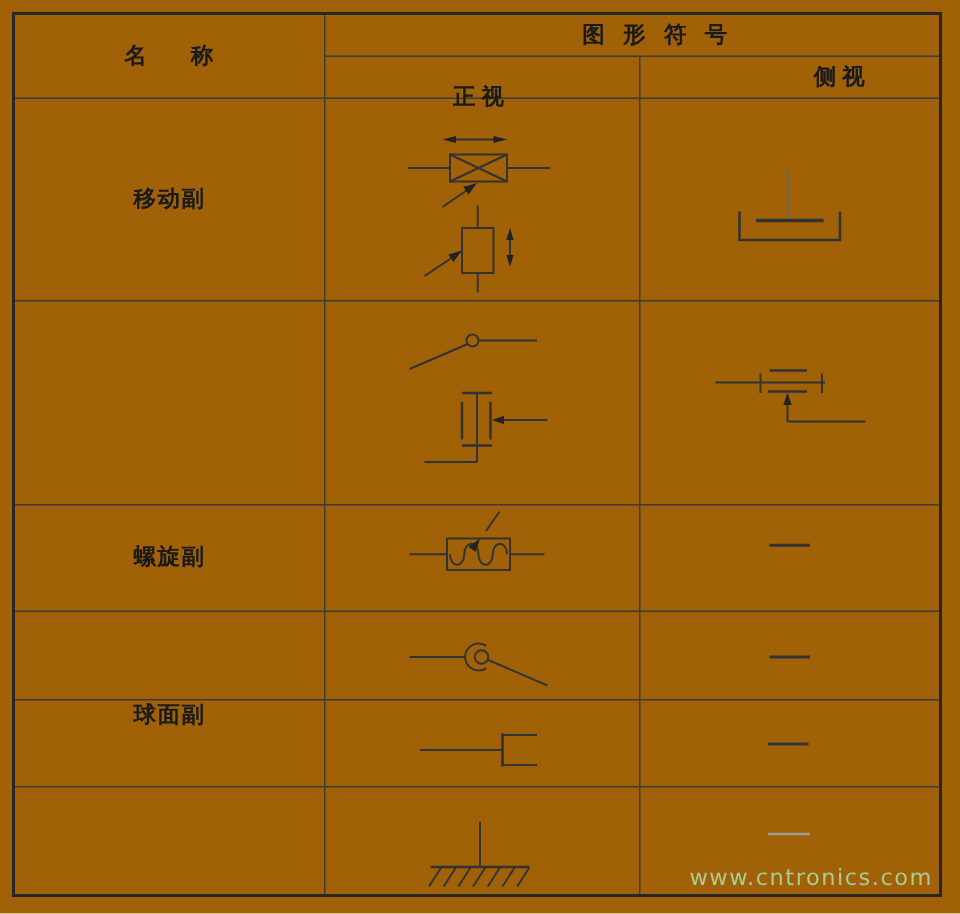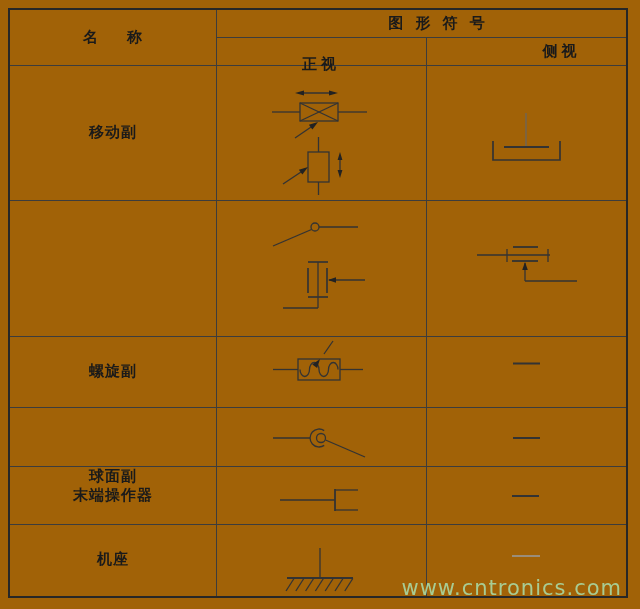--- a/index.html
+++ b/index.html
@@ -21,21 +21,21 @@
   .cell.spread{word-spacing:22px;}
   .cell.grp{word-spacing:5px;}
   .cell.tight{letter-spacing:4px;}
   .sym{position:absolute;}
   svg{display:block;}
   svg line, svg path, svg rect, svg circle{stroke:#333;fill:none;stroke-width:1.3;}
   svg polygon{fill:#222;stroke:none;}
   .watermark{
     position:absolute;right:18px;top:576px;
     font-family:"DejaVu Sans","Liberation Sans",sans-serif;
-    font-size:21px;letter-spacing:1px;opacity:.9;
+    font-size:15px;letter-spacing:1px;opacity:.9;
   }
 </style>
 </head>
 <body>
 
 <div class="canvas">
   <div class="tbl">
 
     <div class="vline" style="left:206px;top:0;height:586px;"></div>
     <div class="vline" style="left:416px;top:27px;height:559px;"></div>
@@ -48,22 +48,20 @@
     <div class="hline" style="left:0;top:514px;width:616px;"></div>
 
     <div class="cell spread" style="left:0;top:0;width:206px;height:55px;">名 称</div>
     <div class="cell grp" style="left:206px;top:0;width:410px;height:27px;margin-left:16px;">图 形 符 号</div>
     <div class="cell tight" style="left:206px;top:40px;width:210px;height:28px;">正视</div>
     <div class="cell tight" style="left:432px;top:27px;width:239px;height:28px;">侧视</div>
 
     <div class="cell" style="left:0;top:55px;width:206px;height:135px;">移动副</div>
     <div class="cell" style="left:0;top:326px;width:206px;height:71px;">螺旋副</div>
     <div class="cell" style="left:0;top:397px;width:206px;height:59px;margin-top:40px;">球面副</div>
-    <div class="cell" style="left:0;top:456px;width:206px;height:58px;">末端操作器</div>
-    <div class="cell" style="left:0;top:514px;width:206px;height:70px;">机座</div>
 
     <div class="sym" style="left:206px;top:55px;">
       <svg width="210" height="135" viewBox="0 0 210 135">
 
         <line x1="56" y1="47" x2="84" y2="47"></line>
         <line x1="122" y1="47" x2="151" y2="47"></line>
         <rect x="84" y="38" width="38" height="18"></rect>
         <line x1="84" y1="38" x2="122" y2="56"></line>
         <line x1="84" y1="56" x2="122" y2="38"></line>
         <line x1="83" y1="28" x2="119" y2="28"></line>

